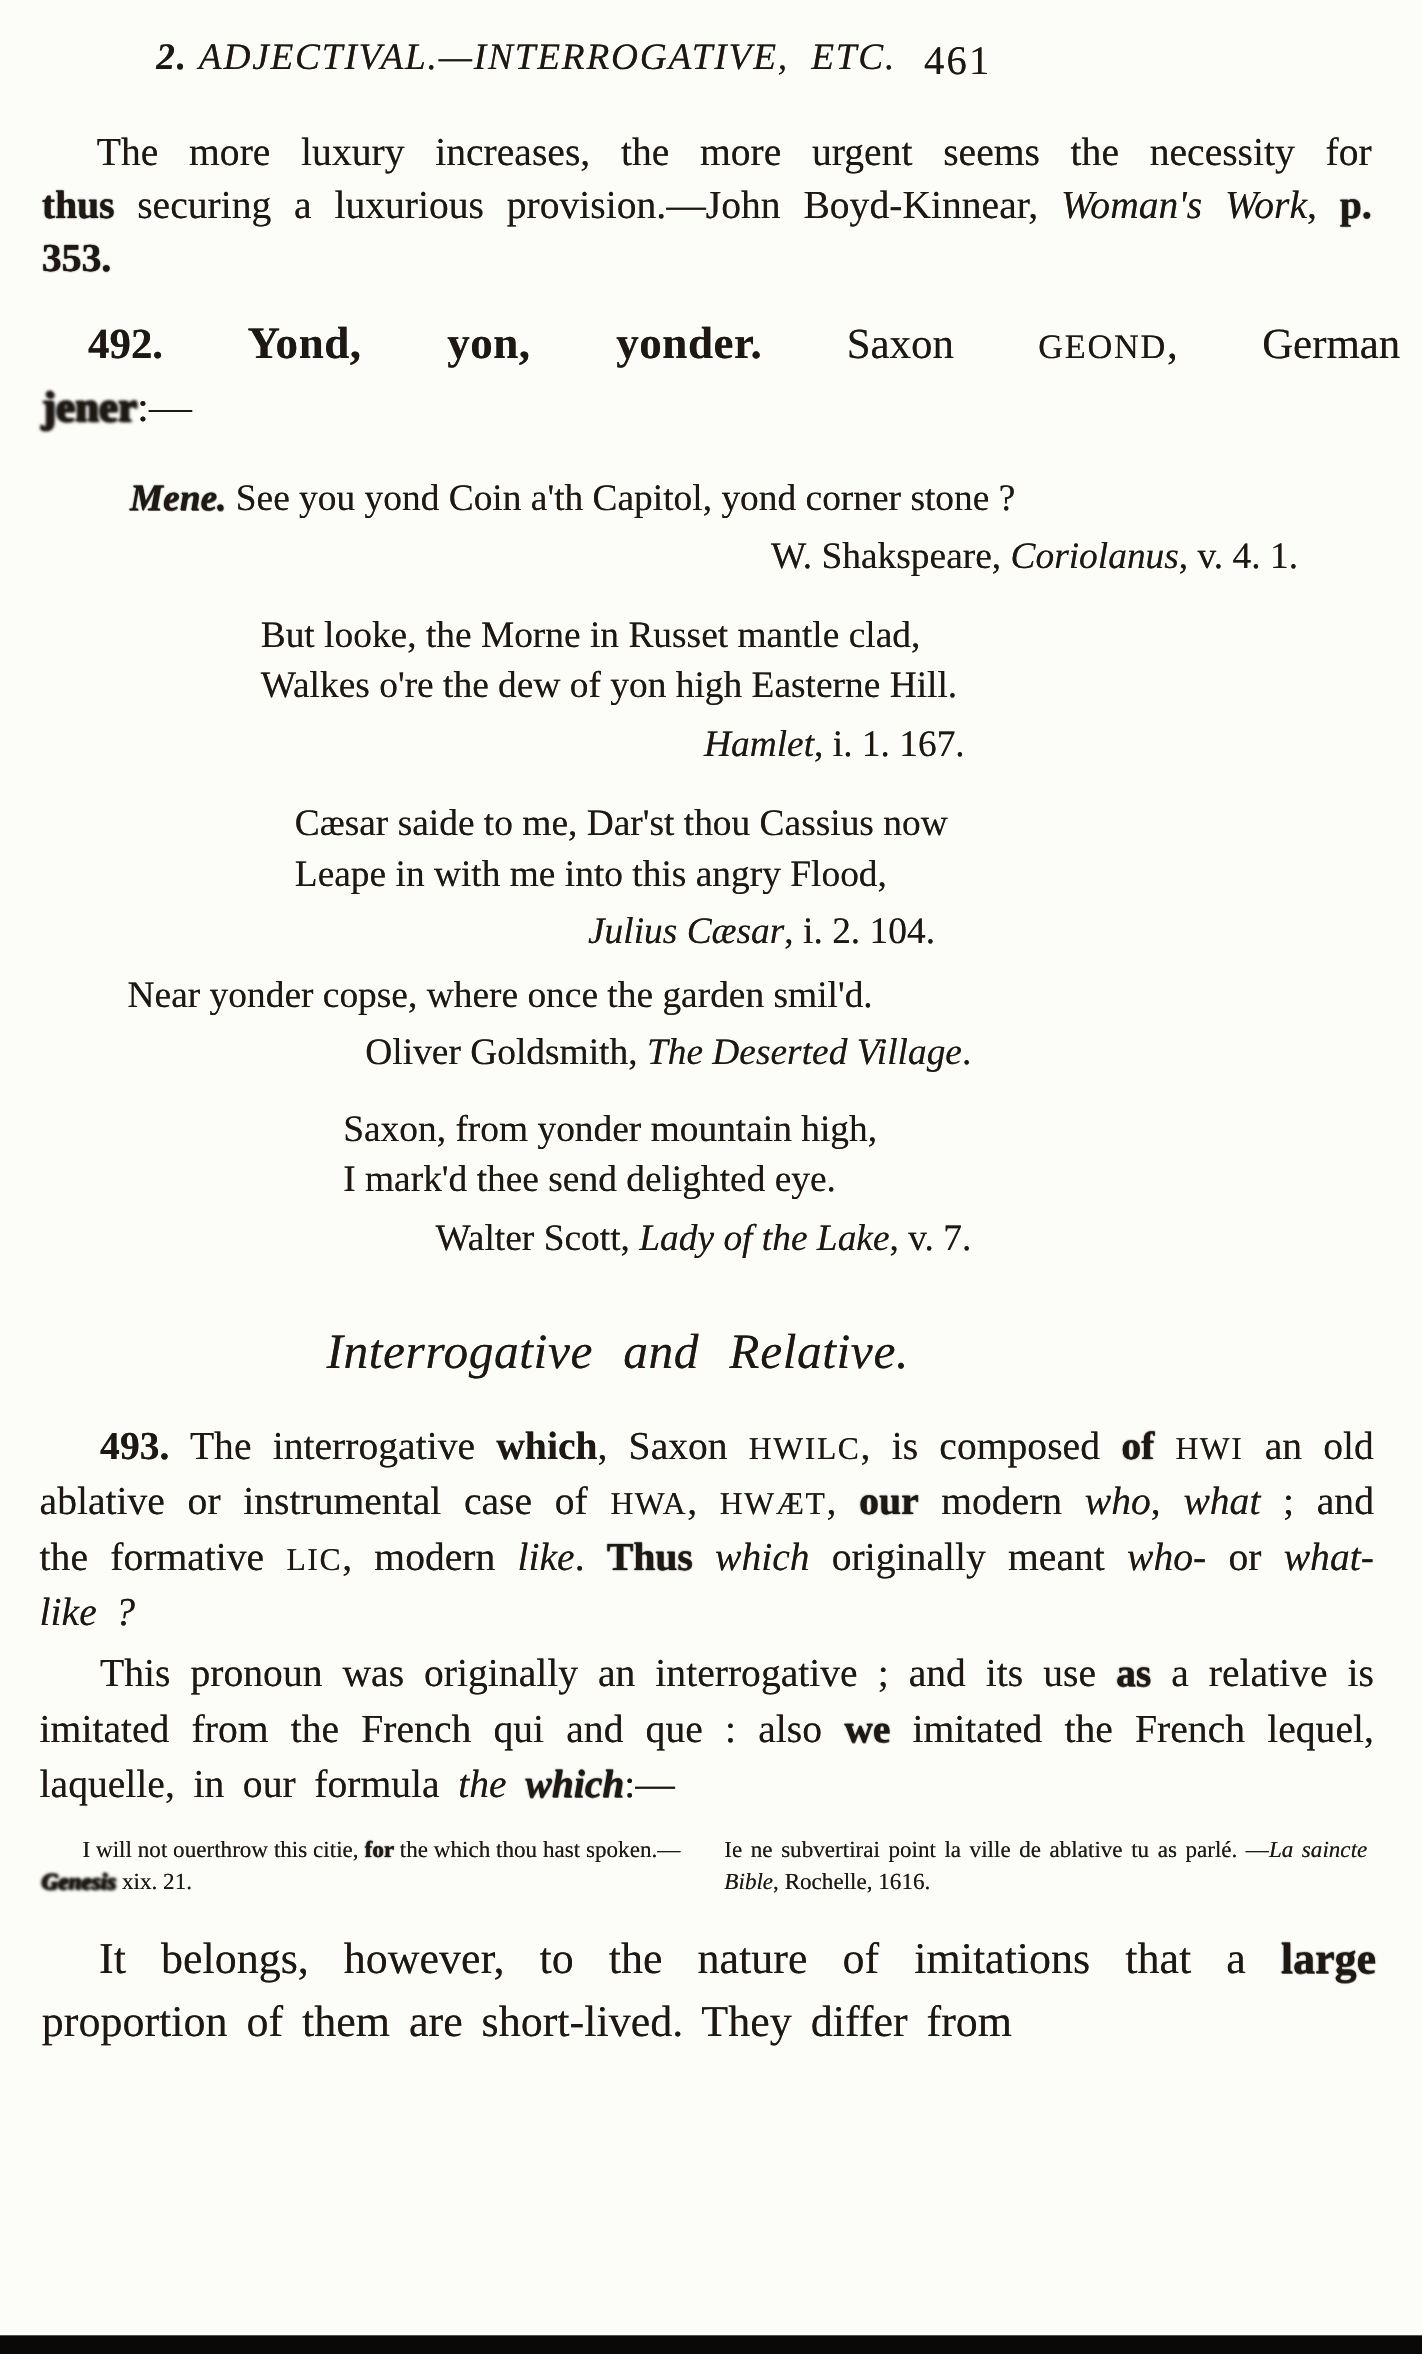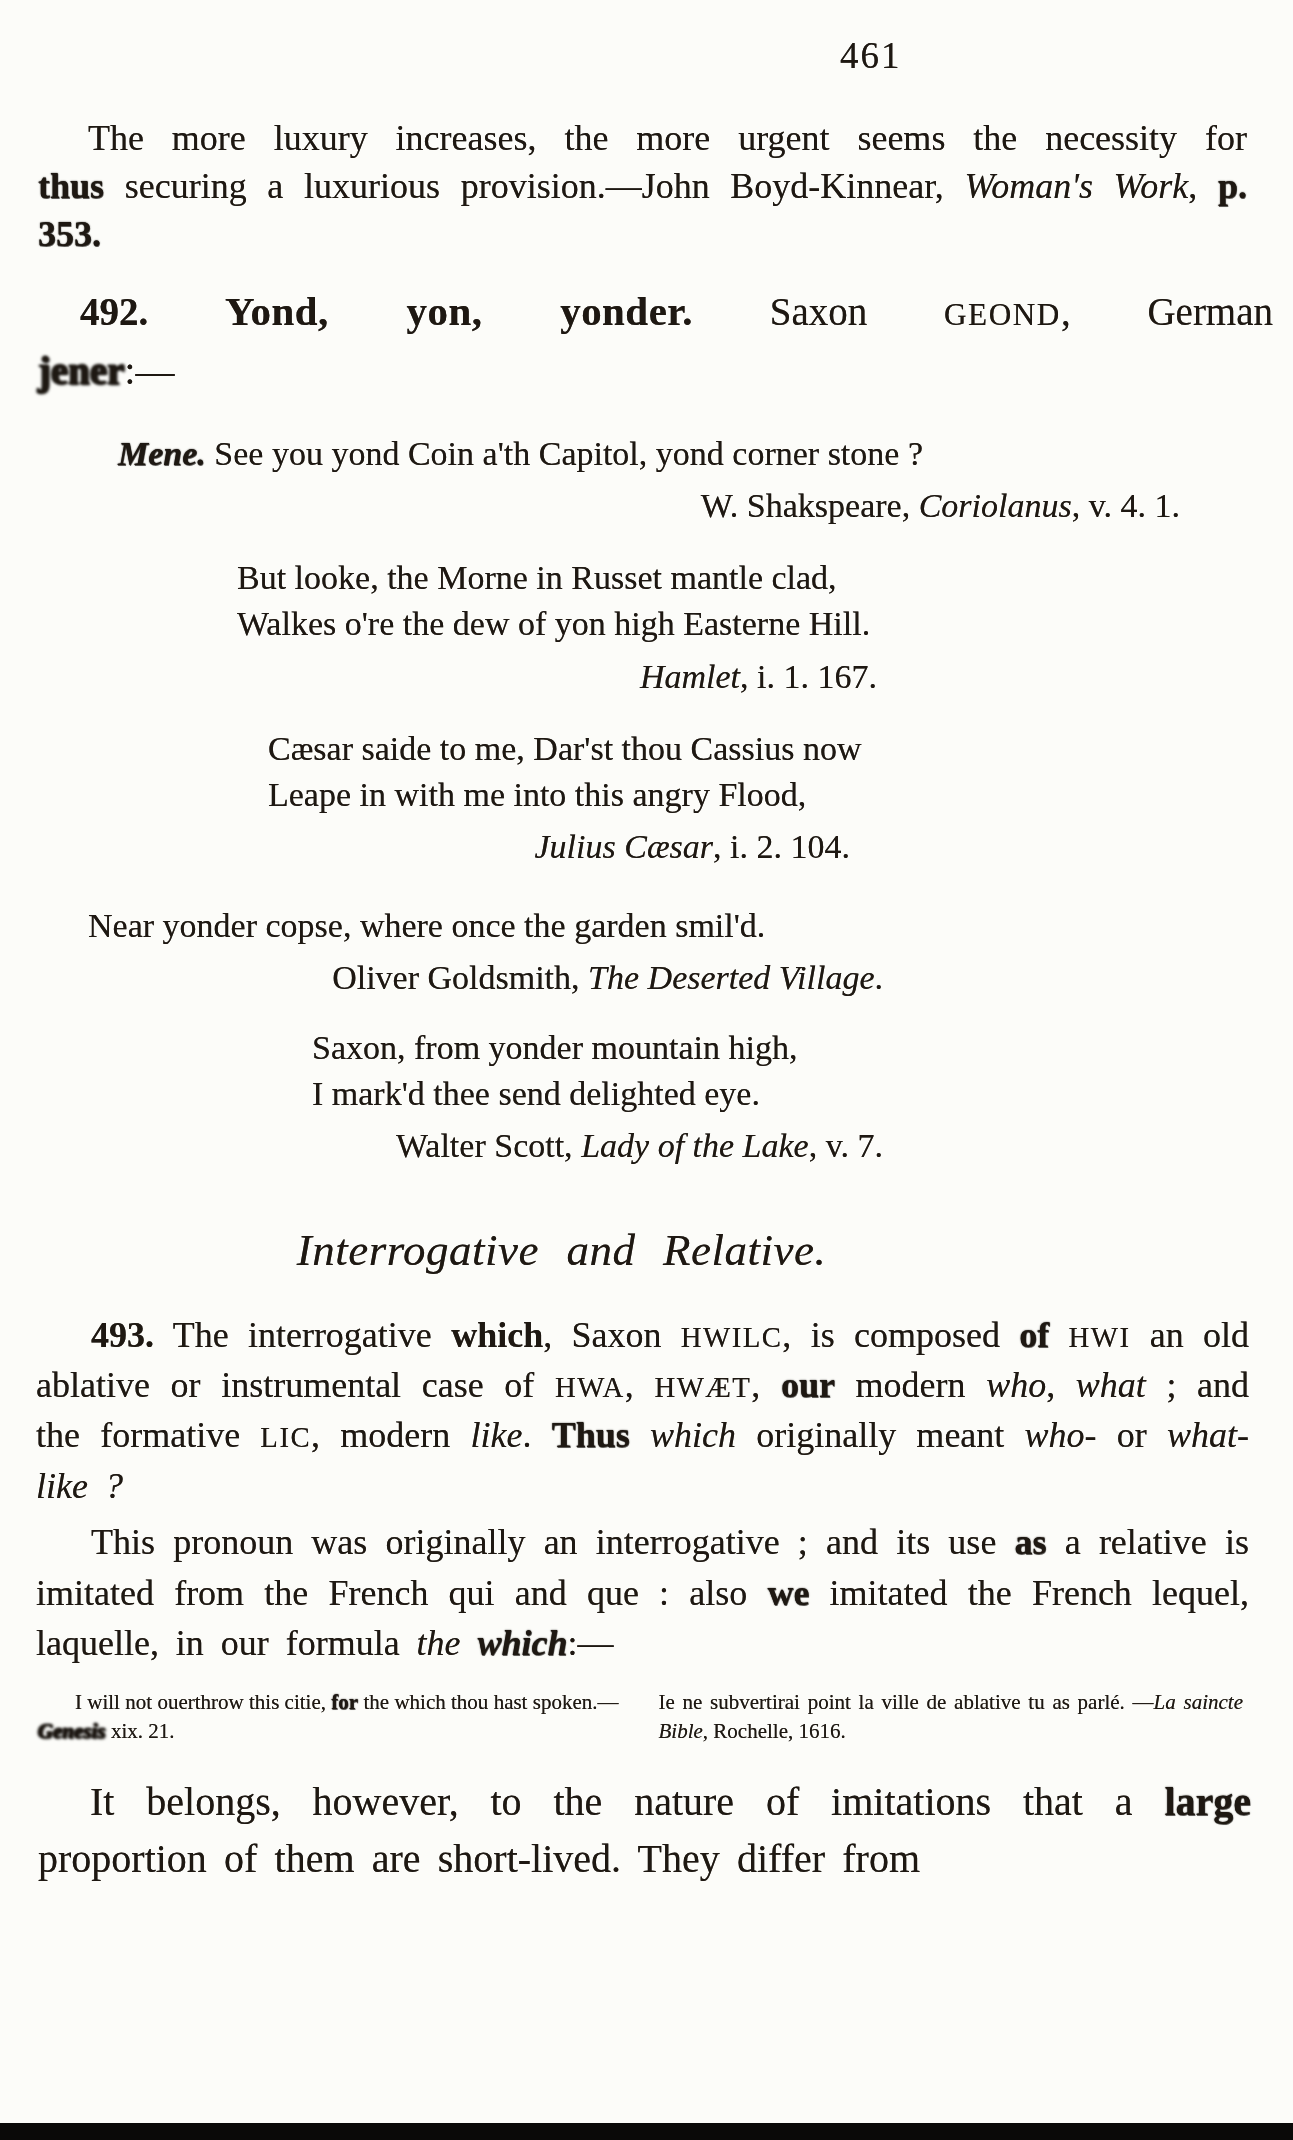--- a/index.html
+++ b/index.html
@@ -49,21 +49,21 @@
   
   .quote { font-size: 34px; line-height: 1.36; }
   .qline { display: block; }
   .attr { text-align: right; margin-top: 6px; }
   .q-mene { margin-top: 30px; padding-left: 118px; }
   .attr-cor { padding-right: 113px; }
   .q-hamlet { margin-top: 26px; padding-left: 237px; }
   .attr-ham { padding-right: 416px; }
   .q-caesar { margin-top: 26px; padding-left: 268px; }
   .attr-caes { padding-right: 443px; }
-  .q-goldsmith { margin-top: 32px; padding-left: 88px; }
+  .q-goldsmith { margin-top: 11px; padding-left: 116px; }
   .attr-gold { padding-right: 410px; }
   .q-scott { margin-top: 24px; padding-left: 312px; }
   .attr-scott { padding-right: 410px; }
 
   
   .subheading {
     margin-top: 54px;
     font-size: 45px;
     font-style: italic;
     font-weight: 400;
@@ -127,20 +127,21 @@
     height: 17px;
     background: var(--scan_bar, #0a0908);
   }
 </style>
 </head>
 <body>
 
 <div class="page">
 
   <header class="running-head">
+    <span class="rh-text"><i class="rh-num">2.</i><i class="rh-title">ADJECTIVAL.—INTERROGATIVE, ETC.</i></span>
     <span class="folio">461</span>
   </header>
 
   <p class="intro"><span>The more luxury increases, the more urgent seems the necessity for </span><span class="smudge">thus</span><span> securing a luxurious provision.—John Boyd-Kinnear, </span><i>Woman's Work</i><span>, </span><span class="smudge">p. 353.</span></p>
 
   <p class="sec492"><span class="just-line"><b class="secnum">492.</b> <b class="headword">Yond, yon, yonder.</b><span> Saxon </span><span class="sc">GEOND</span><span>, German </span></span><span class="smudge-heavy">jener</span><span>:—</span></p>
 
   <div class="quote q-mene">
     <span class="qline"><i class="smudge">Mene.</i><span> See you yond Coin a'th Capitol, yond corner stone ?</span></span>
     <div class="attr attr-cor"><span>W. Shakspeare, </span><i>Coriolanus</i><span>, v. 4. 1.</span></div>

